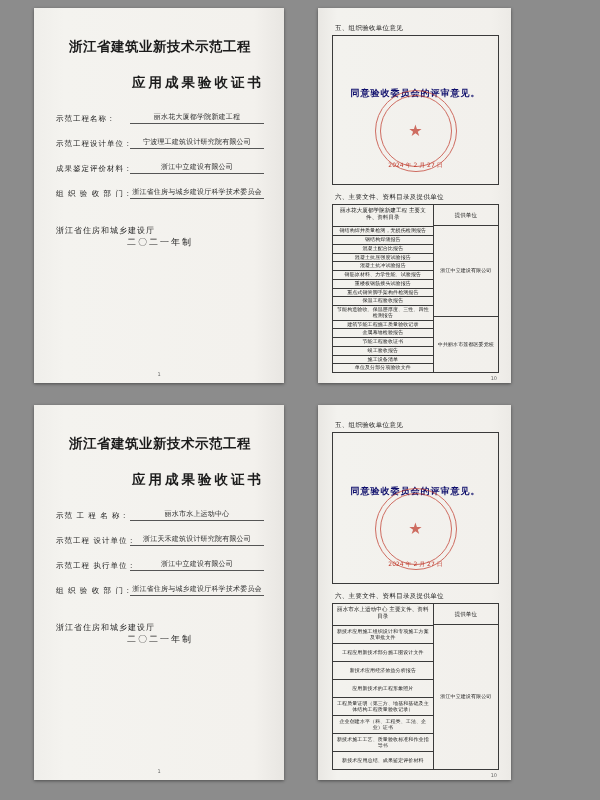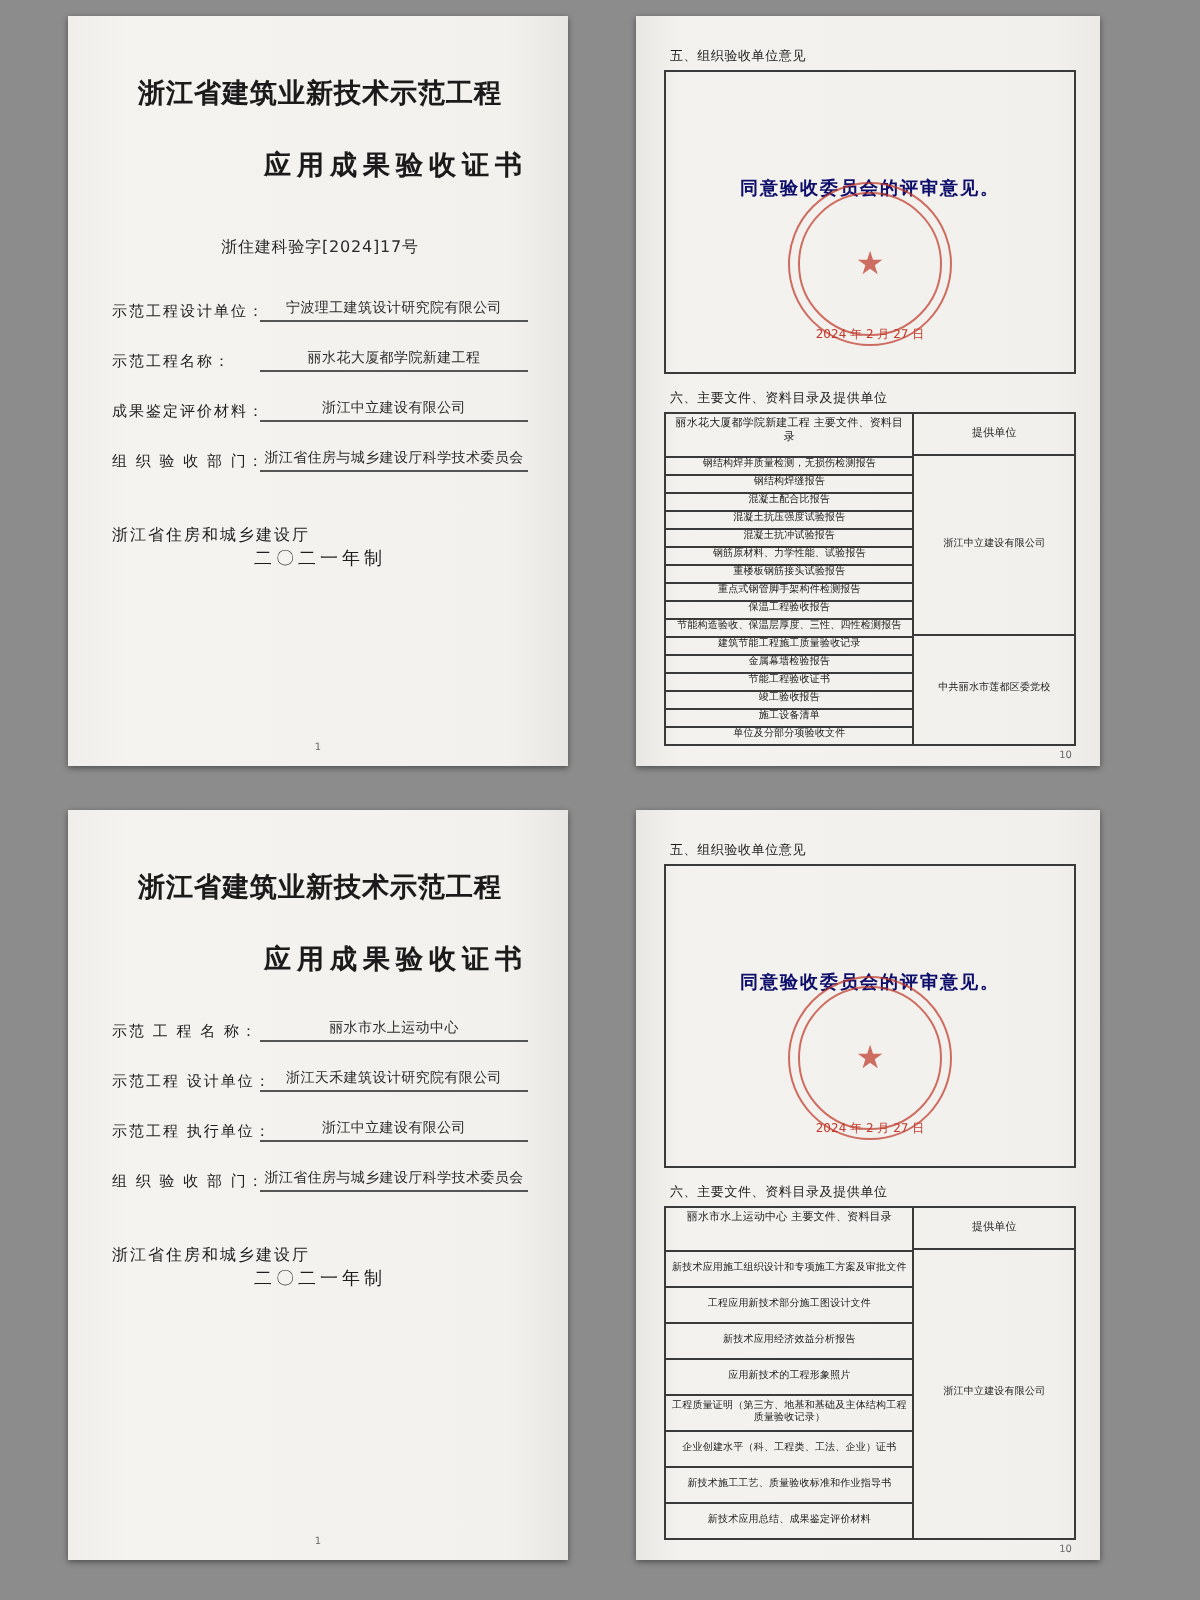--- a/index.html
+++ b/index.html
@@ -85,21 +85,21 @@
     color:#1d1d1d;
   }
   .pagenum{
     position:absolute;
     bottom:6px;left:0;right:0;
     text-align:center;
     font-size:5px;color:#666;
   }
   
   .tbl{
-    width:232px;height:375px;
+    width:193px;height:375px;
     background:linear-gradient(90deg,#e9e7e3 0%,#f3f2ee 10%,#f2f0ec 90%,#eceae6 100%);
   }
   .tbl-inner{
     position:absolute;
     left:14px;right:12px;top:14px;bottom:10px;
     display:flex;flex-direction:column;
   }
   .sec-head{
     font-size:6.5px;
     color:#1c1c1c;
@@ -181,29 +181,28 @@
     font-size:5px;color:#666;
   }
 </style>
 </head>
 <body>
 
 <div class="page cert" style="left:34px;top:8px;">
   <div class="cert-inner">
     <div class="cert-title">浙江省建筑业新技术示范工程</div>
     <div class="cert-title2">应用成果验收证书</div>
-    <div class="cert-no">浙住建科验字[2024]17号</div>
     <div class="rows">
+      <div class="row">
+        <span class="lbl">示范工程名称：</span>
+        <span class="val">丽水花大厦都学院新建工程</span>
+      </div>
       <div class="row">
         <span class="lbl">示范工程设计单位：</span>
         <span class="val">宁波理工建筑设计研究院有限公司</span>
-      </div>
-      <div class="row">
-        <span class="lbl">示范工程名称：</span>
-        <span class="val">丽水花大厦都学院新建工程</span>
       </div>
       <div class="row">
         <span class="lbl">成果鉴定评价材料：</span>
         <span class="val">浙江中立建设有限公司</span>
       </div>
       <div class="row">
         <span class="lbl">组 织 验 收 部 门：</span>
         <span class="val">浙江省住房与城乡建设厅科学技术委员会</span>
       </div>
     </div>

